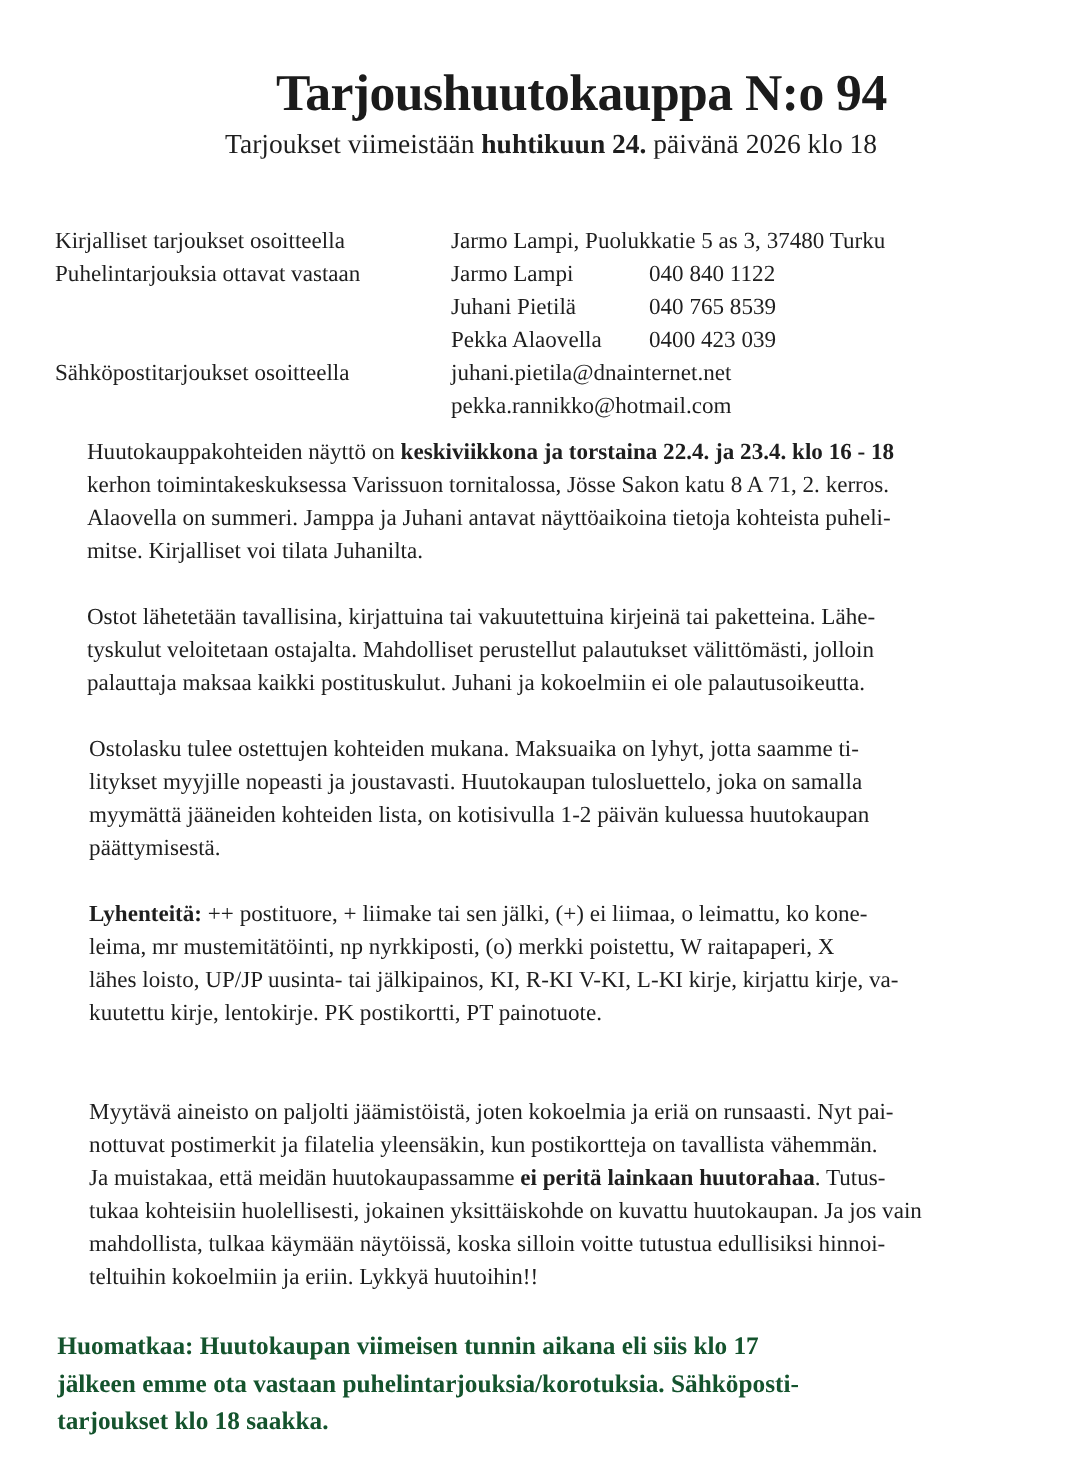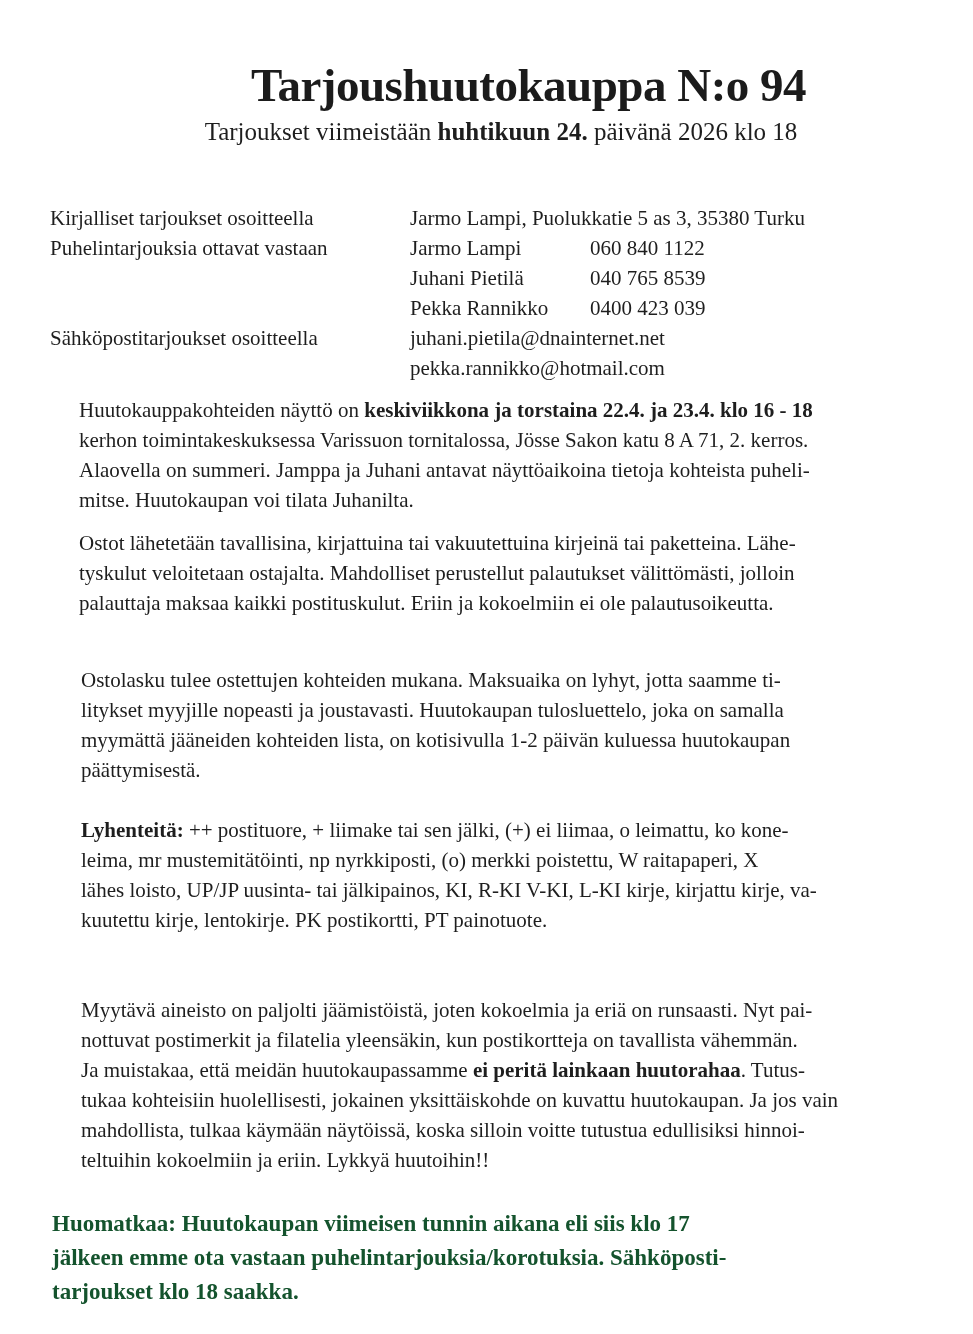--- a/index.html
+++ b/index.html
@@ -22,21 +22,21 @@
     }
     .contact .row { display: flex; height: 30px; white-space: nowrap; }
     .contact .lbl { width: 360px; }
     .contact .name { width: 180px; }
     .para {
       position: absolute; left: 50px; width: 880px;
       font-size: 21px; line-height: 30px; white-space: nowrap; margin-left: 29px;
     }
     .para .line { display: block; height: 30px; }
     .p1 { top: 395px; }
-    .p2 { top: 528px; }
+    .p2 { top: 545px; }
     .p3 { top: 665px; left: 52px; }
     .p4 { top: 815px; left: 52px; }
     .p5 { top: 995px; left: 52px; }
     .notice {
       position: absolute; left: 52px; top: 1207px; width: 880px;
       font-size: 23px; font-weight: bold; line-height: 34px; white-space: nowrap;
       color: #14532d;
     }
     .notice .line { display: block; height: 34px; }
     b, .bold { font-weight: bold; }
@@ -46,58 +46,58 @@
 
 <h1 class="title">Tarjoushuutokauppa N:o 94</h1>
 
 <div class="subtitle">
   <span>Tarjoukset viimeistään </span><b>huhtikuun 24.</b><span> päivänä 2026 klo 18</span>
 </div>
 
 <div class="contact">
   <div class="row">
     <span class="lbl">Kirjalliset tarjoukset osoitteella</span>
-    <span>Jarmo Lampi, Puolukkatie 5 as 3, 35380 Turku</span>
+    <span>Jarmo Lampi, Puolukkatie 5 as 3, 37480 Turku</span>
   </div>
   <div class="row">
     <span class="lbl">Puhelintarjouksia ottavat vastaan</span>
     <span class="name">Jarmo Lampi</span>
-    <span>060 840 1122</span>
+    <span>040 840 1122</span>
   </div>
   <div class="row">
     <span class="lbl"></span>
     <span class="name">Juhani Pietilä</span>
     <span>040 765 8539</span>
   </div>
   <div class="row">
     <span class="lbl"></span>
-    <span class="name">Pekka Rannikko</span>
+    <span class="name">Pekka Alaovella</span>
     <span>0400 423 039</span>
   </div>
   <div class="row">
     <span class="lbl">Sähköpostitarjoukset osoitteella</span>
     <span>juhani.pietila@dnainternet.net</span>
   </div>
   <div class="row">
     <span class="lbl"></span>
     <span>pekka.rannikko@hotmail.com</span>
   </div>
 </div>
 
 <div class="para p1">
   <span class="line"><span>Huutokauppakohteiden näyttö on </span><b>keskiviikkona ja torstaina 22.4. ja 23.4. klo 16 - 18</b></span>
   <span class="line">kerhon toimintakeskuksessa Varissuon tornitalossa, Jösse Sakon katu 8 A 71, 2. kerros.</span>
   <span class="line">Alaovella on summeri. Jamppa ja Juhani antavat näyttöaikoina tietoja kohteista puheli-</span>
-  <span class="line">mitse. Huutokaupan voi tilata Juhanilta.</span>
+  <span class="line">mitse. Kirjalliset voi tilata Juhanilta.</span>
 </div>
 
 <div class="para p2">
   <span class="line">Ostot lähetetään tavallisina, kirjattuina tai vakuutettuina kirjeinä tai paketteina. Lähe-</span>
   <span class="line">tyskulut veloitetaan ostajalta. Mahdolliset perustellut palautukset välittömästi, jolloin</span>
-  <span class="line">palauttaja maksaa kaikki postituskulut. Eriin ja kokoelmiin ei ole palautusoikeutta.</span>
+  <span class="line">palauttaja maksaa kaikki postituskulut. Juhani ja kokoelmiin ei ole palautusoikeutta.</span>
 </div>
 
 <div class="para p3">
   <span class="line">Ostolasku tulee ostettujen kohteiden mukana. Maksuaika on lyhyt, jotta saamme ti-</span>
   <span class="line">litykset myyjille nopeasti ja joustavasti. Huutokaupan tulosluettelo, joka on samalla</span>
   <span class="line">myymättä jääneiden kohteiden lista, on kotisivulla 1-2 päivän kuluessa huutokaupan</span>
   <span class="line">päättymisestä.</span>
 </div>
 
 <div class="para p4">

